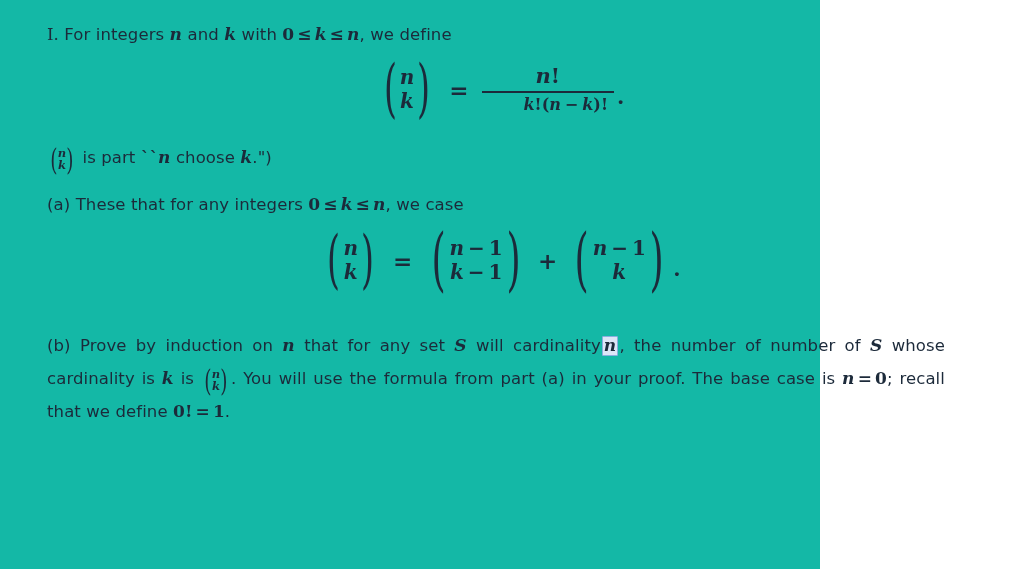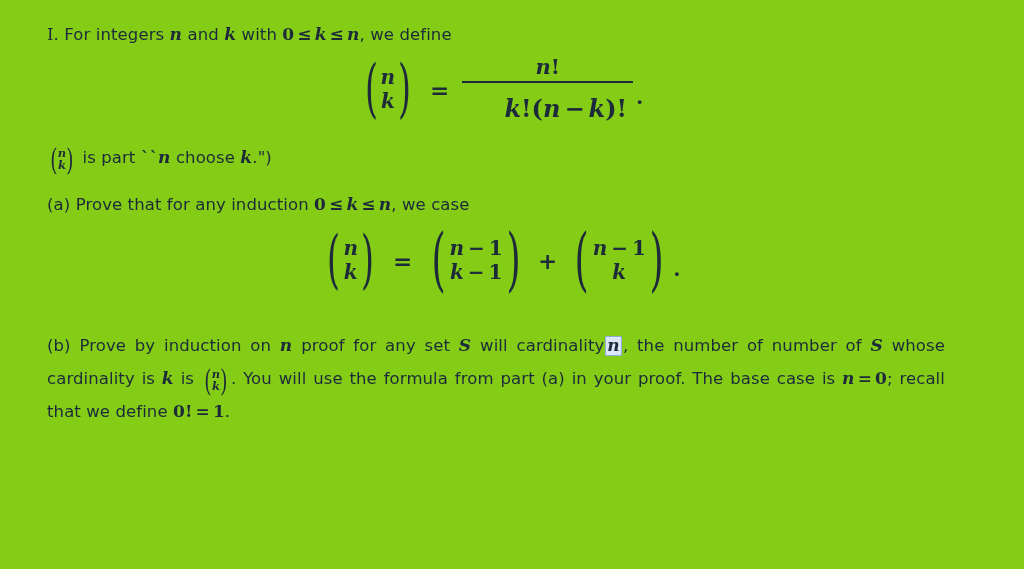--- a/index.html
+++ b/index.html
@@ -11,23 +11,23 @@
     width: 1024px;
     height: 569px;
     overflow: hidden;
     font-family: "DejaVu Sans", sans-serif;
     color: #1c2a3a;
     -webkit-font-smoothing: antialiased;
   }
 
   #page {
     position: relative;
-    width: 1024px;
+    width: 820px;
     height: 569px;
-    background: #84cc16;
+    background: #14b8a6;
   }
 
   .content {
     position: absolute;
     left: 47px;
     top: 18px;
     width: 900px;
   }
 
   
@@ -194,22 +194,22 @@
     padding: 0 10px 3px 10px;
     font-style: italic;
   }
   .frac .num .bang { font-style: normal; }
   .frac .bar {
     width: 100%;
     height: 2px;
     background: #1c2a3a;
   }
   .frac .den {
-    font-size: 24px;
-    padding: 13px 6px 0 6px;
+    font-size: 16px;
+    padding: 3px 6px 0 6px;
     white-space: nowrap;
     font-style: italic;
     margin-left: 36px;
   }
   .frac .den .up { font-style: normal; }
 
   
   .roman {
     font-family: "DejaVu Serif", serif;
     font-style: normal;
@@ -264,21 +264,21 @@
       <span>is part</span>
       <span class="mathnum">``</span><span class="mathvar">n</span>
       <span>choose</span>
       <span class="mathvar">k</span><span>.")</span>
     </p>
 
     <div class="gap-b"></div>
 
     <p class="para">
       <span>(a)</span>
-      <span>Prove that for any induction</span>
+      <span>These that for any integers</span>
       <span class="mathnum">0</span><span class="mathrel">≤</span><span class="mathvar">k</span><span class="mathrel">≤</span><span class="mathvar">n</span><span>, we case</span>
     </p>
 
     <div class="display-eq eq2">
       <span class="binom-big sz-1">
         <span class="paren">(</span>
         <span class="stack">
           <span class="row"><i>n</i></span>
           <span class="row"><i>k</i></span>
         </span>
@@ -309,21 +309,21 @@
 
       <span class="eq-period">.</span>
     </div>
 
     <div class="gap-c"></div>
 
     <p class="para para-justify">
       <span>(b)</span>
       <span>Prove by induction on</span>
       <span class="mathvar">n</span>
-      <span>proof for any set</span>
+      <span>that for any set</span>
       <span class="mathvar">S</span>
       <span>will cardinality</span><span class="sel-box"><span class="mathvar">n</span></span><span>, the number of number of</span>
       <span class="mathvar">S</span>
       <span>whose cardinality is</span>
       <span class="mathvar">k</span>
       <span>is</span>
       <span class="binom-inline">
         <span class="paren">(</span>
         <span class="stack">
           <span>n</span>

